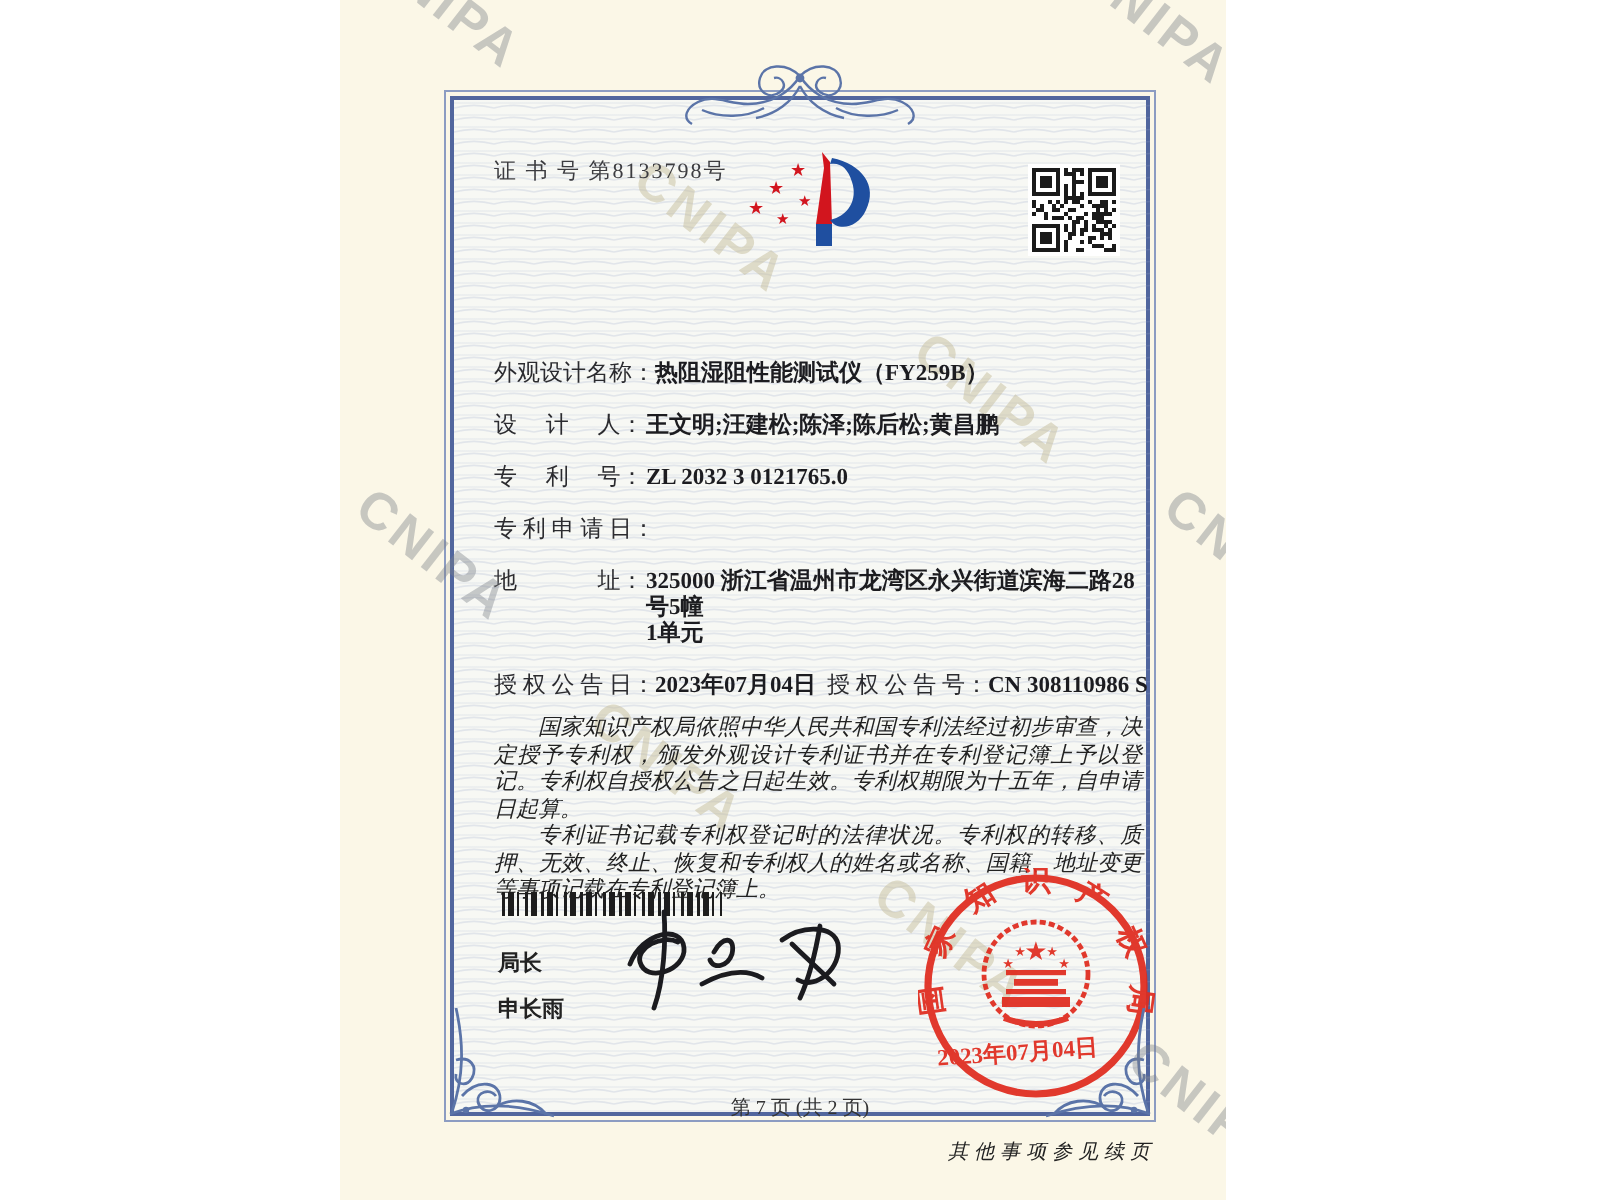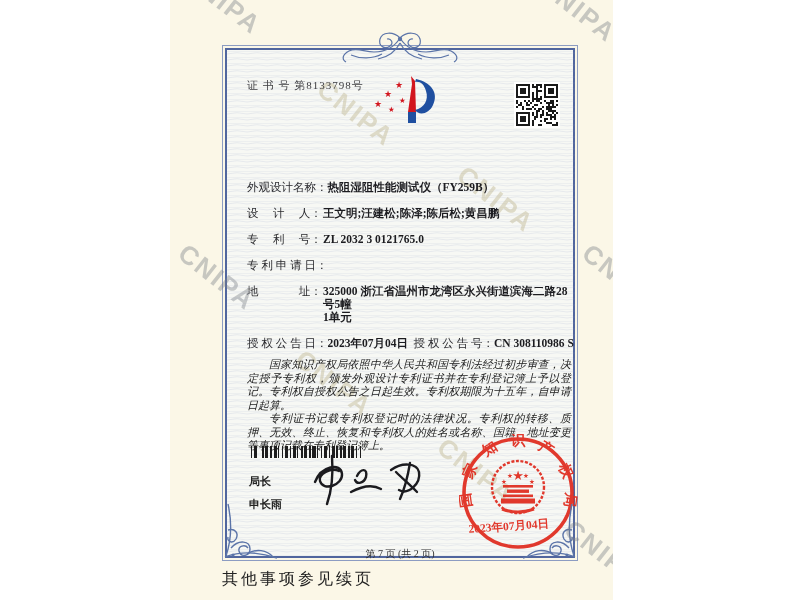--- a/index.html
+++ b/index.html
@@ -48,22 +48,22 @@
   .barcode{position:absolute;left:24px;top:396px;width:110px;height:12px;
     background:repeating-linear-gradient(90deg,#1d1d1d 0 1.5px,transparent 1.5px 3px,#1d1d1d 3px 6px,
       transparent 6px 7.5px,#1d1d1d 7.5px 8.5px,transparent 8.5px 11.5px,#1d1d1d 11.5px 13px,
       transparent 13px 14.5px,#1d1d1d 14.5px 17.5px,transparent 17.5px 19.5px);}
   .director{position:absolute;left:22px;top:424px;font-family:"Liberation Sans",sans-serif;
             font-size:11px;font-weight:bold;color:#222;}
   .director div{margin-bottom:8px;}
   .sig{position:absolute;left:74px;top:400px;}
   .seal{position:absolute;left:232px;top:384px;}
   .pagenote{position:absolute;left:0;top:497px;width:100%;text-align:center;font-size:10px;color:#333;}
-  .contnote{position:absolute;left:52px;top:569px;width:356px;text-align:left;
-            font-size:16px;letter-spacing:3px;color:#222;z-index:2;}
+  .contnote{position:absolute;left:52px;top:569px;width:356px;text-align:right;
+            font-size:10px;font-style:italic;letter-spacing:3px;color:#222;z-index:2;}
 </style>
 </head>
 <body>
 
 <div class="canvas">
   <div class="paper">
 
     <span class="wm" style="left:8px;top:-14px;">CNIPA</span>
     <span class="wm" style="left:363px;top:-6px;">CNIPA</span>
     <span class="wm" style="left:2px;top:262px;">CNIPA</span>

